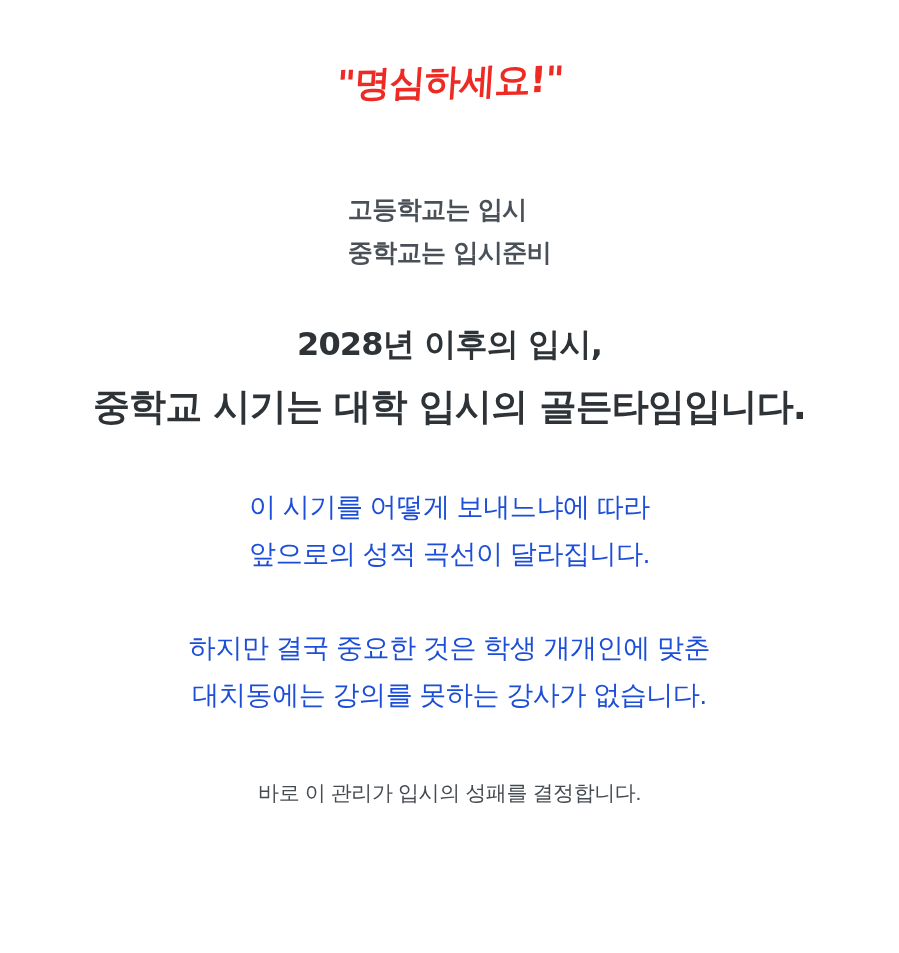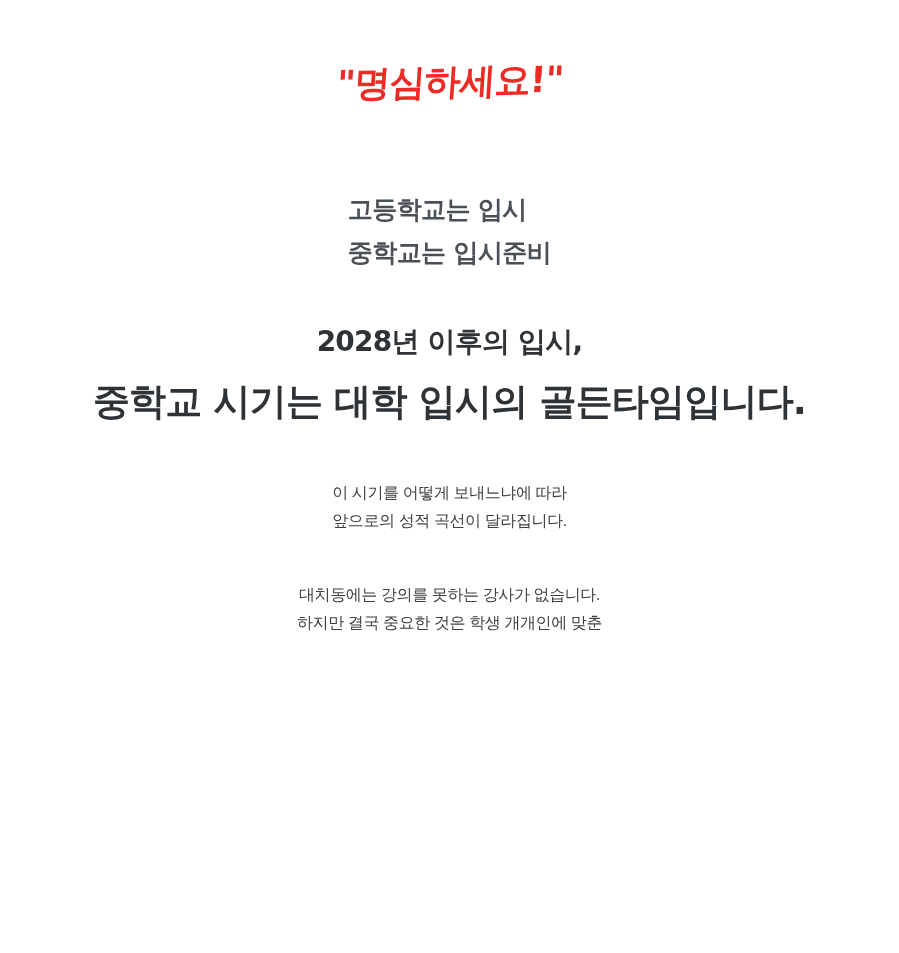--- a/index.html
+++ b/index.html
@@ -54,39 +54,39 @@
   
   .emph-block {
     margin-top: 48px;
     text-align: center;
     font-family: "DejaVu Sans", sans-serif;
     color: #2e3338;
     letter-spacing: -0.8px;
   }
   .emph-1 {
     display: block;
-    font-size: 28px;
+    font-size: 32px;
     font-weight: 700;
     line-height: 1.35;
   }
   .emph-2 {
     display: block;
     margin-top: 16px;
     font-size: 37px;
     font-weight: 700;
     line-height: 1.35;
   }
 
   
   .para {
     margin-top: 52px;
     text-align: center;
-    font-size: 16px;
+    font-size: 27px;
     font-weight: 400;
-    color: #404040;
+    color: #1d4ed8;
     line-height: 1.75;
     letter-spacing: -0.4px;
     font-family: "Liberation Sans", sans-serif;
   }
   .para.tight { margin-top: 46px; }
   .para .line { display: block; }
 
   .para-final {
     margin-top: 56px;
     text-align: center;
@@ -114,18 +114,19 @@
     <span class="emph-1">2028년 이후의 입시,</span>
     <span class="emph-2">중학교 시기는 대학 입시의 골든타임입니다.</span>
   </div>
 
   <div class="para">
     <span class="line">이 시기를 어떻게 보내느냐에 따라</span>
     <span class="line">앞으로의 성적 곡선이 달라집니다.</span>
   </div>
 
   <div class="para tight">
+    <span class="line">하지만 결국 중요한 것은 학생 개개인에 맞춘</span>
     <span class="line">대치동에는 강의를 못하는 강사가 없습니다.</span>
-    <span class="line">하지만 결국 중요한 것은 학생 개개인에 맞춘</span>
   </div>
 
+  <div class="para-final">바로 이 관리가 입시의 성패를 결정합니다.</div>
 
 </div>
 
 </body></html>

